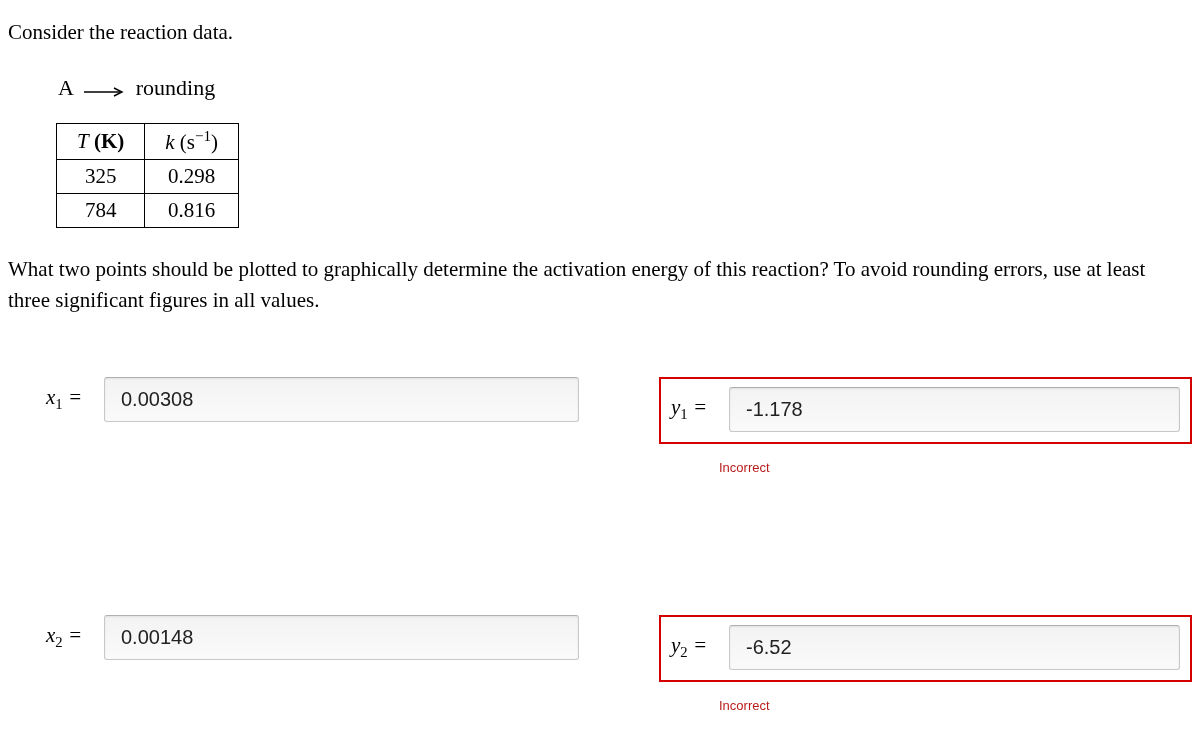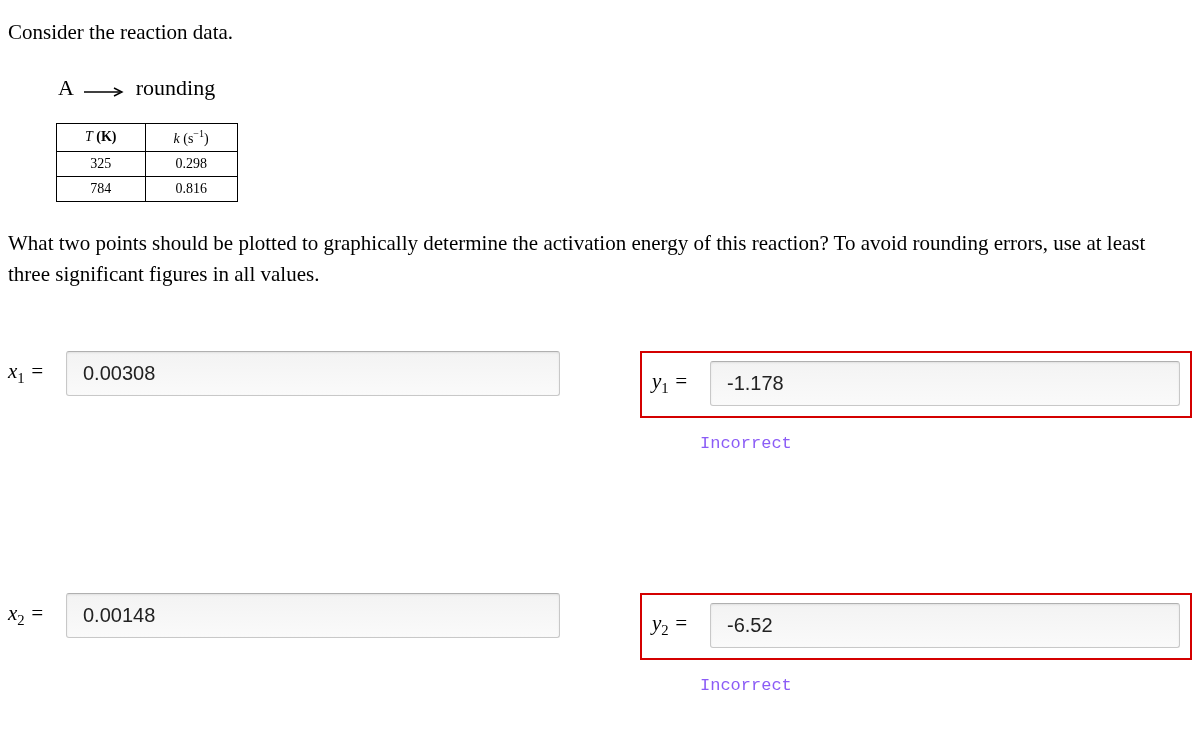--- a/index.html
+++ b/index.html
@@ -28,41 +28,42 @@
       vertical-align: middle;
       margin: 0 6px;
     }
     .data-table {
       border-collapse: collapse;
       margin-left: 48px;
       margin-bottom: 26px;
     }
     .data-table td, .data-table th {
       border: 1.5px solid #000;
-      padding: 4px 28px;
+      padding: 4px 20px;
       text-align: center;
-      font-size: 14px;
+      font-size: 21px;
       font-weight: normal;
     }
     .data-table th {
       font-weight: normal;
     }
     .question {
       margin-bottom: 60px;
       line-height: 1.5;
     }
     .answers {
       display: flex;
       flex-direction: column;
       gap: 140px;
     }
     .answer-row {
       display: flex;
       align-items: flex-start;
       gap: 80px;
+      margin-left: 38px;
     }
     .answer-group {
       display: flex;
       align-items: center;
       flex: 1;
       position: relative;
     }
     .answer-col {
       display: flex;
       flex-direction: column;
@@ -93,23 +94,23 @@
       color: #222;
       outline: none;
       box-shadow: inset 0 1px 2px rgba(0,0,0,0.08);
     }
     .incorrect-wrap {
       border: 2px solid #d40000;
       padding: 8px 10px 10px 10px;
       flex: 1;
     }
     .feedback {
-      color: #8b5cf6;
-      font-family: Liberation Mono, monospace;
-      font-size: 17px;
+      color: #b91c1c;
+      font-family: Liberation Sans, sans-serif;
+      font-size: 13px;
       margin-top: 16px;
       margin-left: 60px;
     }
     .italic-var {
       font-style: italic;
     }
     .sup {
       font-size: 0.72em;
       vertical-align: super;
     }

